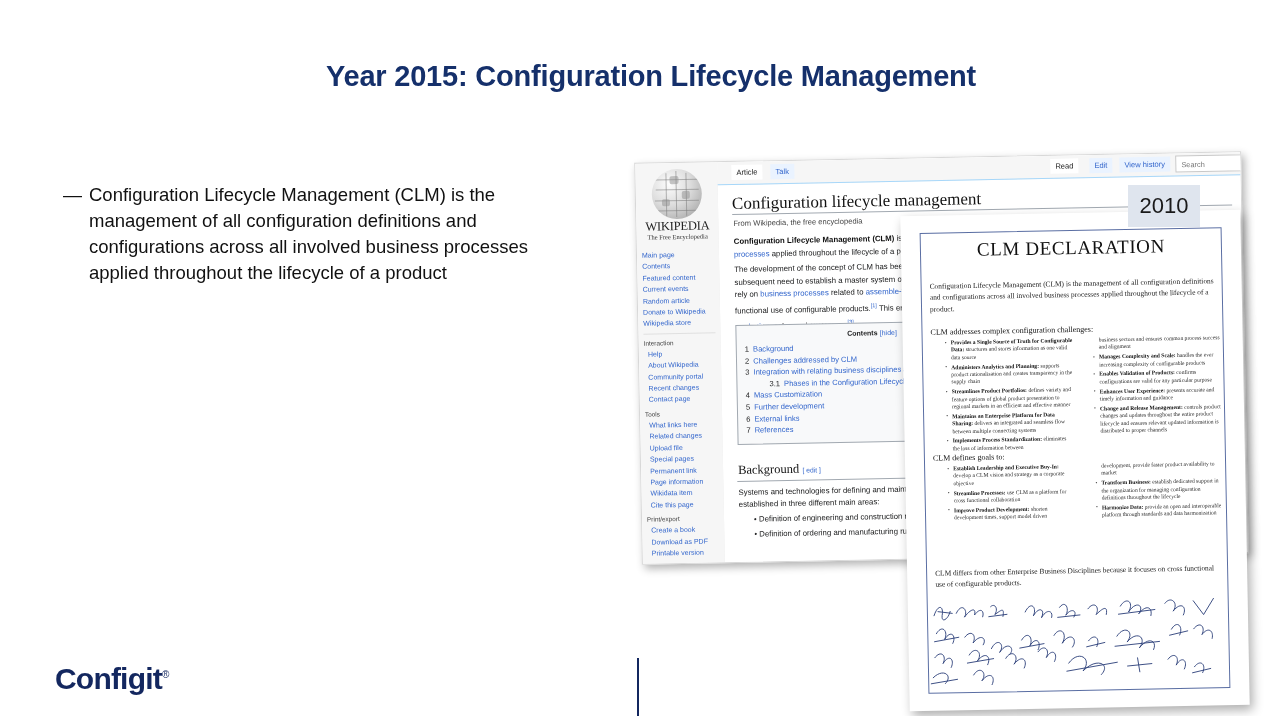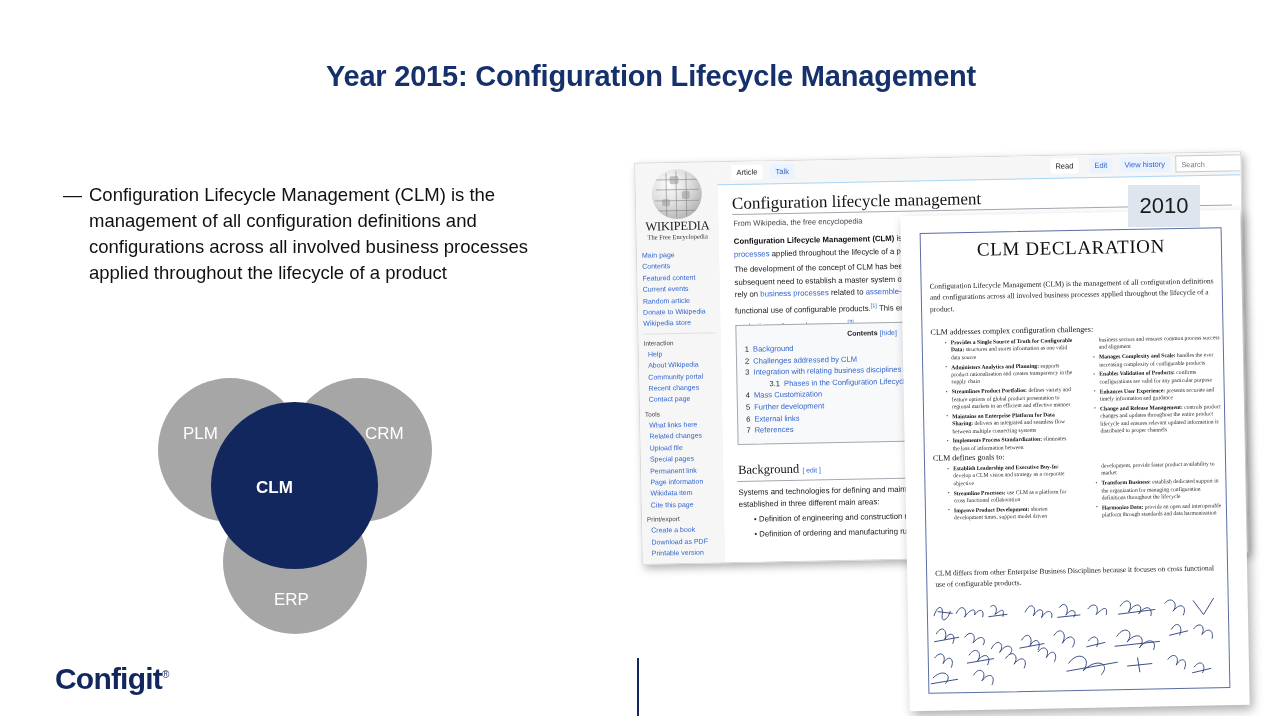--- a/index.html
+++ b/index.html
@@ -251,30 +251,20 @@
 
   <div class="slide-title">Year 2015: Configuration Lifecycle Management</div>
 
   <div class="bullet-block">
     <div class="bullet-row">
       <div class="bullet-dash">—</div>
       <div class="bullet-text">Configuration Lifecycle Management (CLM) is the management of all configuration definitions and configurations across all involved business processes applied throughout the lifecycle of a product</div>
     </div>
   </div>
 
-  <div class="venn">
-    <div class="circ gray plm"></div>
-    <div class="circ gray crm"></div>
-    <div class="circ gray erp"></div>
-    <div class="circ clm"></div>
-    <div class="lbl lbl-plm">PLM</div>
-    <div class="lbl lbl-crm">CRM</div>
-    <div class="lbl lbl-erp">ERP</div>
-    <div class="lbl lbl-clm">CLM</div>
-  </div>
 
   <div class="logo"><span>Configit</span><sup>®</sup></div>
   <div class="vline"></div>
 
   <div class="collage">
 
     <div class="wiki">
 
       <div class="wiki-left">
         <div class="wiki-globe">

